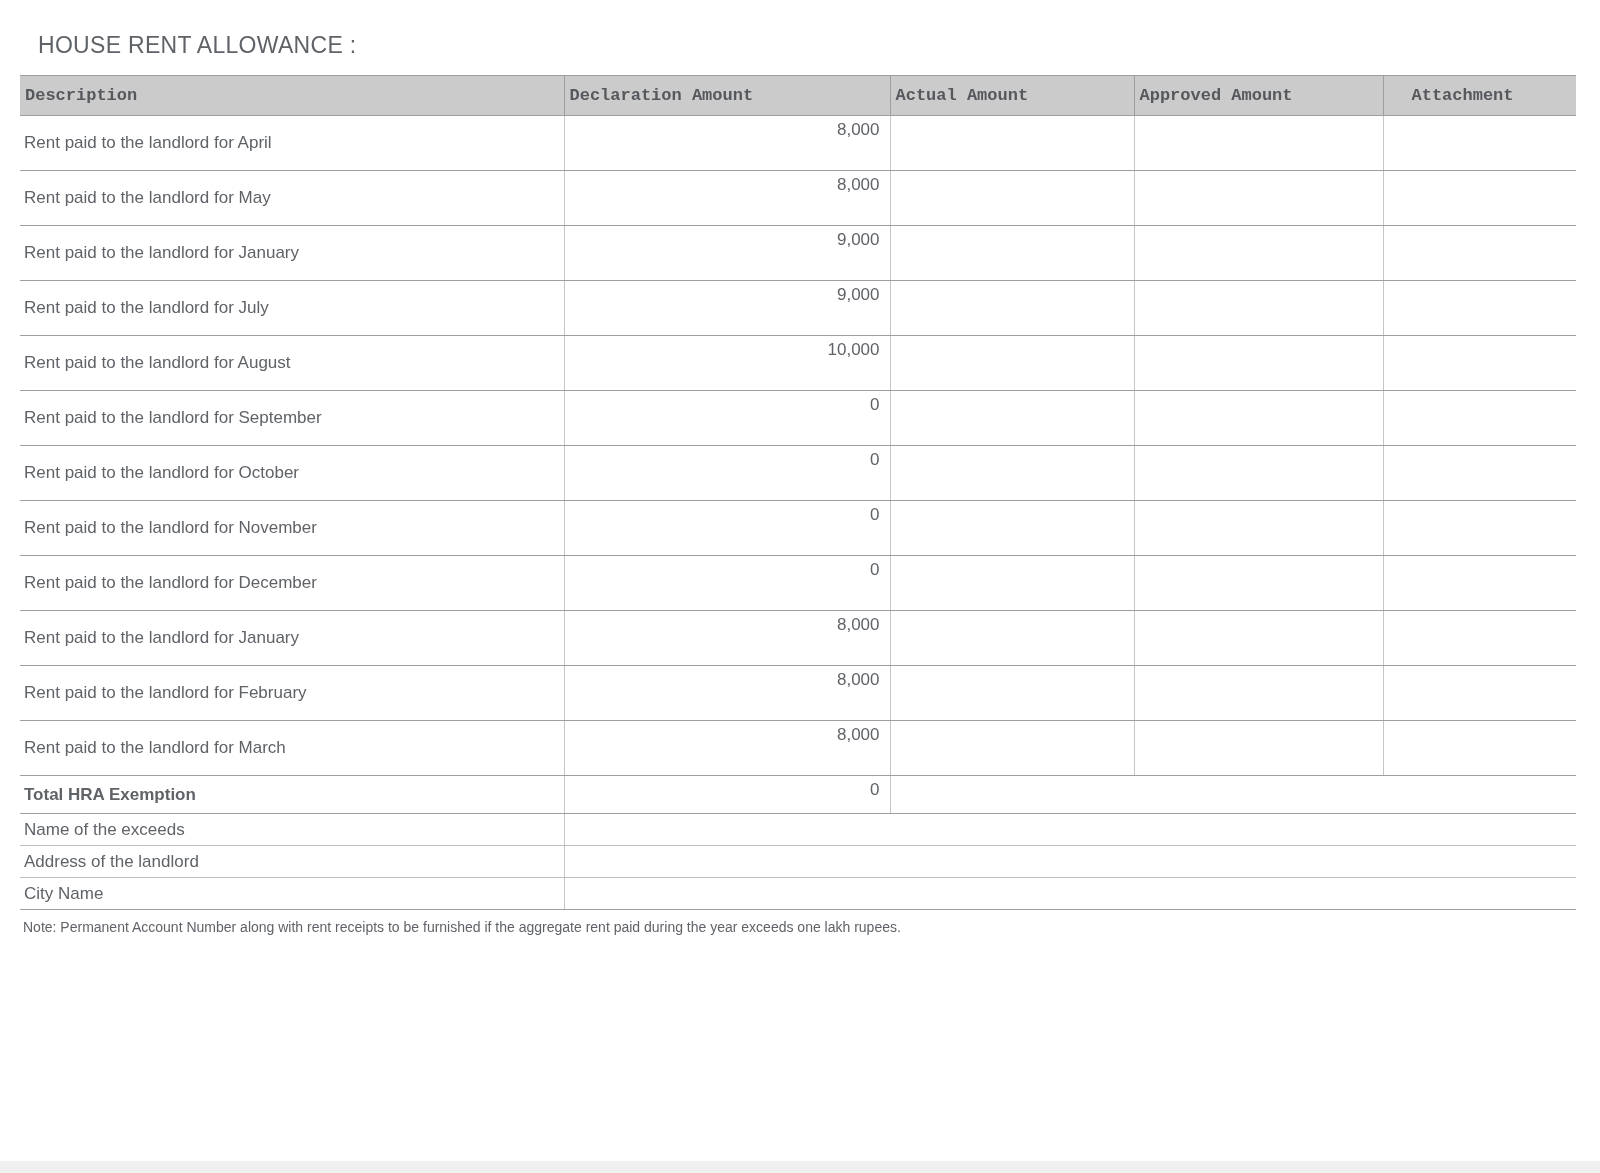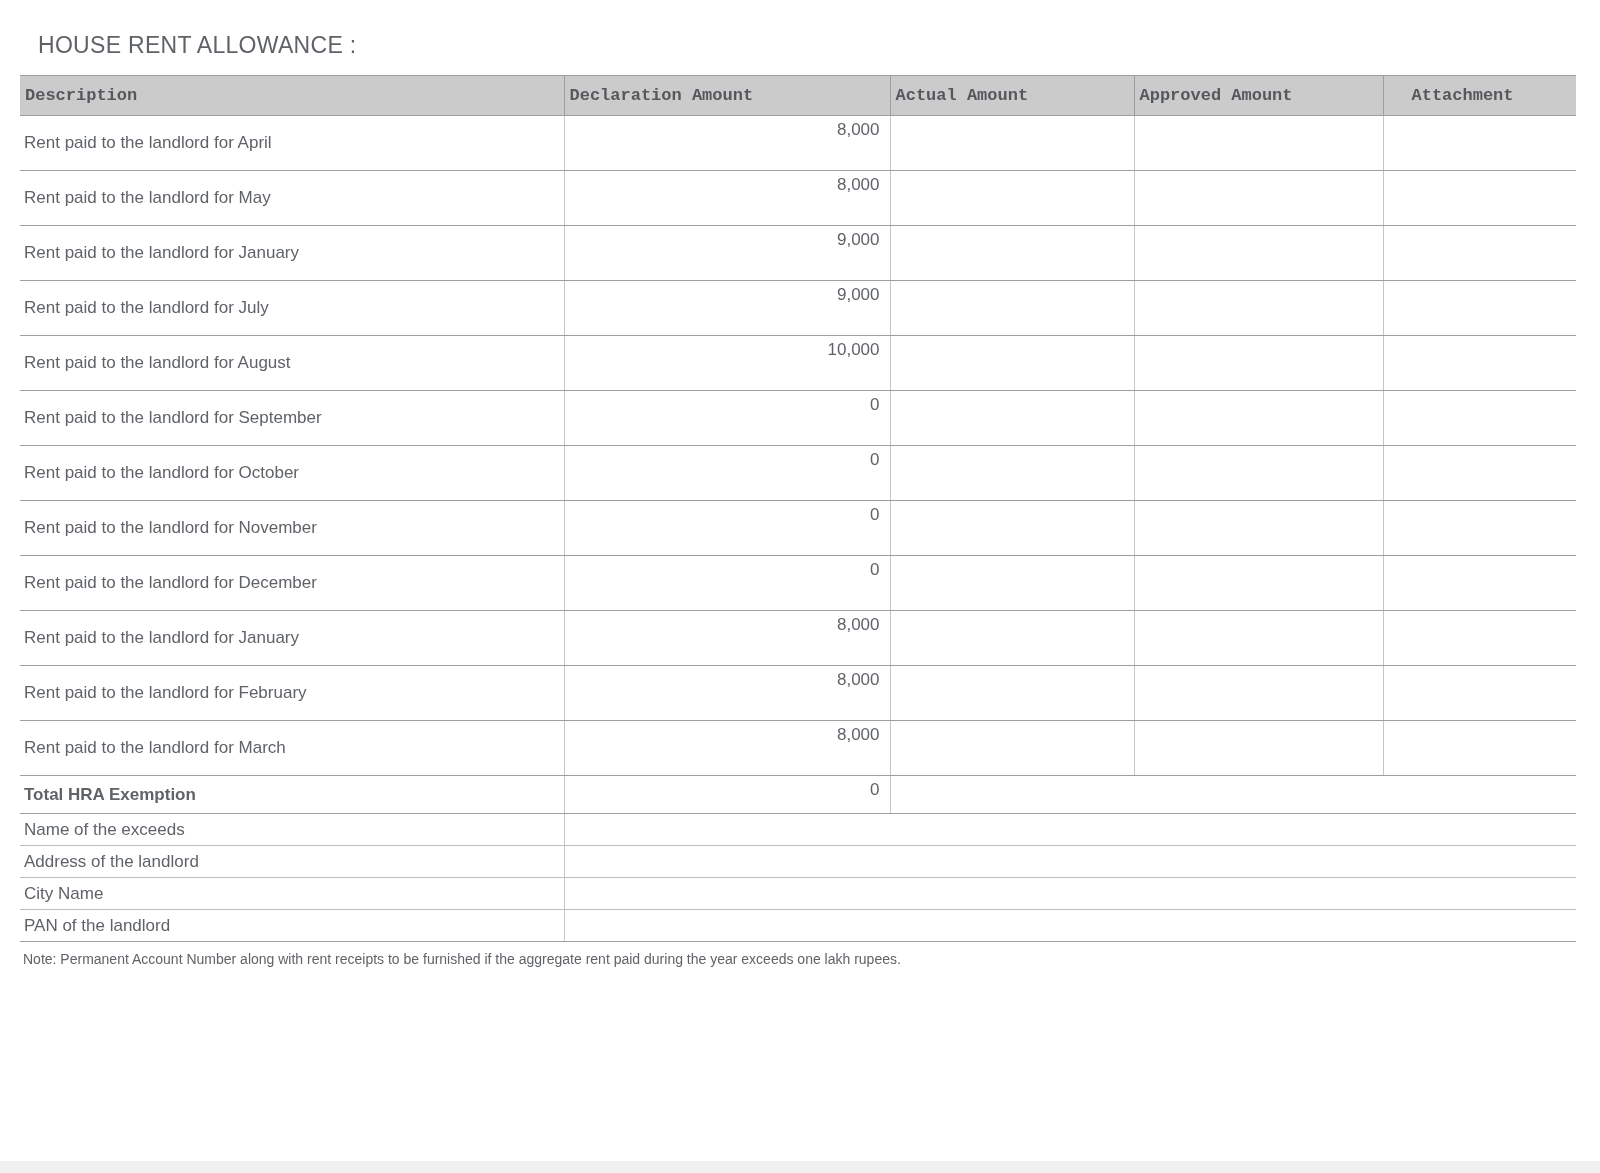--- a/index.html
+++ b/index.html
@@ -216,21 +216,17 @@
         <td class="cell-empty" colspan="4"></td>
       </tr>
       <tr class="info-row">
         <td class="cell-desc">Address of the landlord</td>
         <td class="cell-empty" colspan="4"></td>
       </tr>
       <tr class="info-row">
         <td class="cell-desc">City Name</td>
         <td class="cell-empty" colspan="4"></td>
       </tr>
-      <tr class="info-row">
-        <td class="cell-desc">PAN of the landlord</td>
-        <td class="cell-empty" colspan="4"></td>
-      </tr>
     </tbody>
 </table>
 
 <div class="note-text">Note: Permanent Account Number along with rent receipts to be furnished if the aggregate rent paid during the year exceeds one lakh rupees.</div>
 <div class="footer-band"></div>
 
 </body></html>

